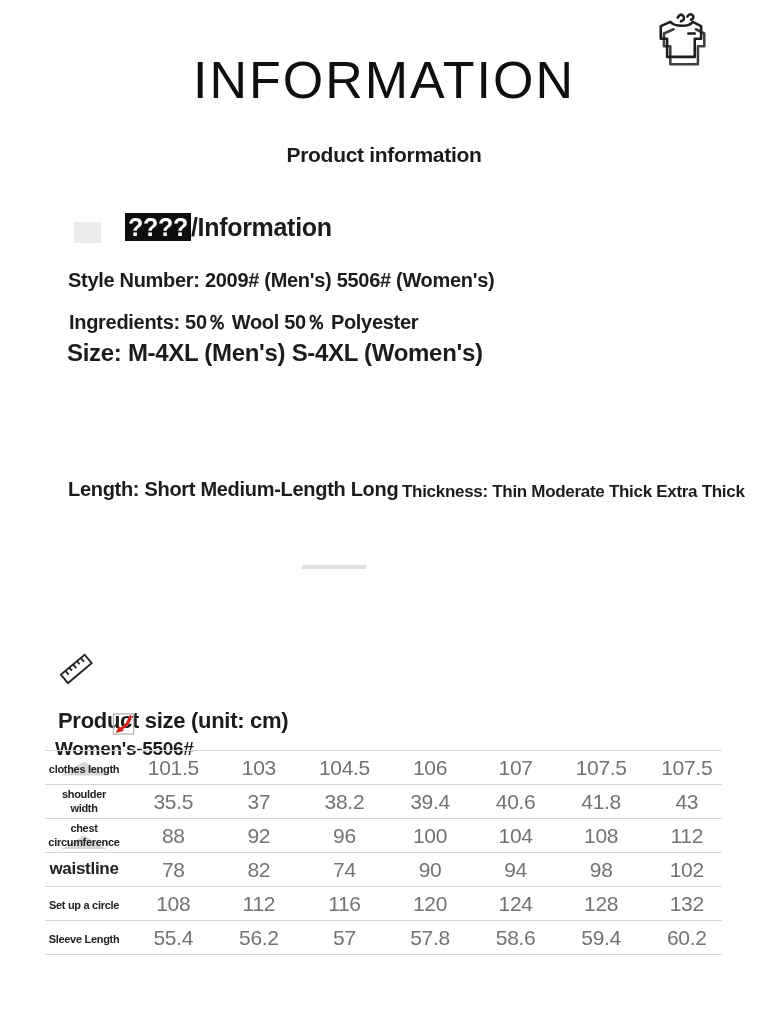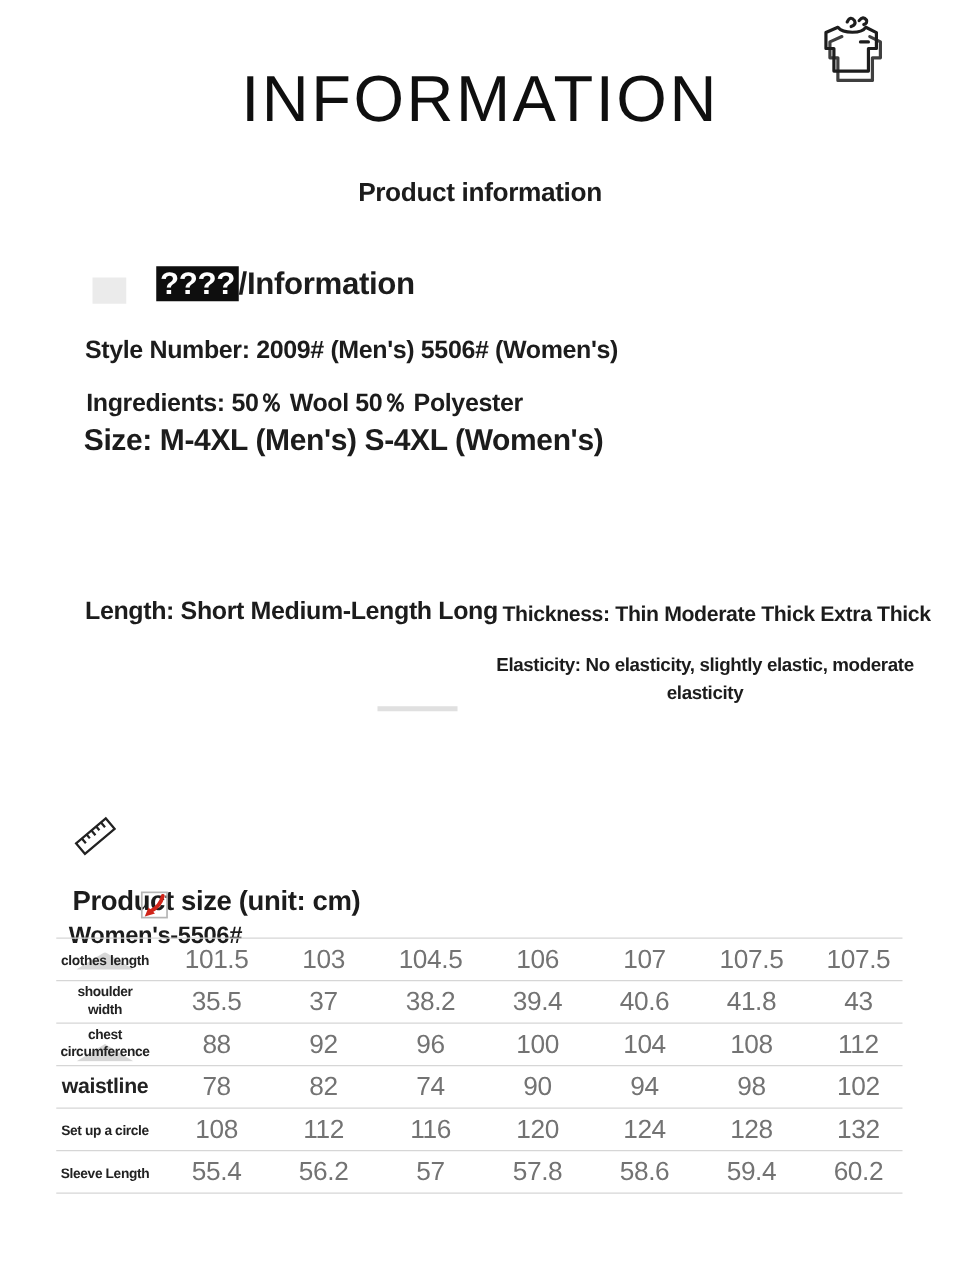--- a/index.html
+++ b/index.html
@@ -79,21 +79,20 @@
     <span class="cn-box">????</span><span>/Information</span>
   </div>
 
   <div class="abs l-style">Style Number: 2009# (Men's) 5506# (Women's)</div>
   <div class="abs l-ingredients">Ingredients: 50％ Wool 50％ Polyester</div>
   <div class="abs l-size">Size: M-4XL (Men's) S-4XL (Women's)</div>
 
   <div class="abs l-length">Length: Short Medium-Length Long</div>
   <div class="abs l-thickness">Thickness: Thin Moderate Thick Extra Thick</div>
   <div class="abs underline-artifact"></div>
-  <div class="abs l-elastic">Elasticity: No elasticity, slightly elastic, moderate elasticity</div>
 
   <div class="abs ps-heading">
     <span class="ruler-icon">
       <svg viewBox="0 0 38 38" width="38" height="38">
         <g transform="rotate(-40 19 21)" stroke="#222" fill="#fff" stroke-width="1.8">
           <rect x="3" y="15" width="31" height="11"></rect>
           <path d="M9 15v5 M14 15v4 M19 15v5 M24 15v4 M29 15v5" fill="none"></path>
         </g>
       </svg>
     </span>

